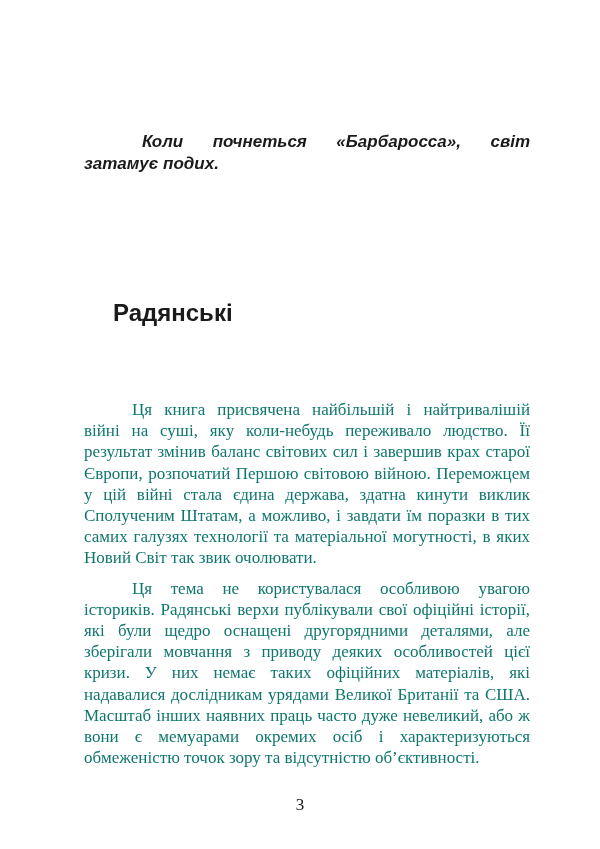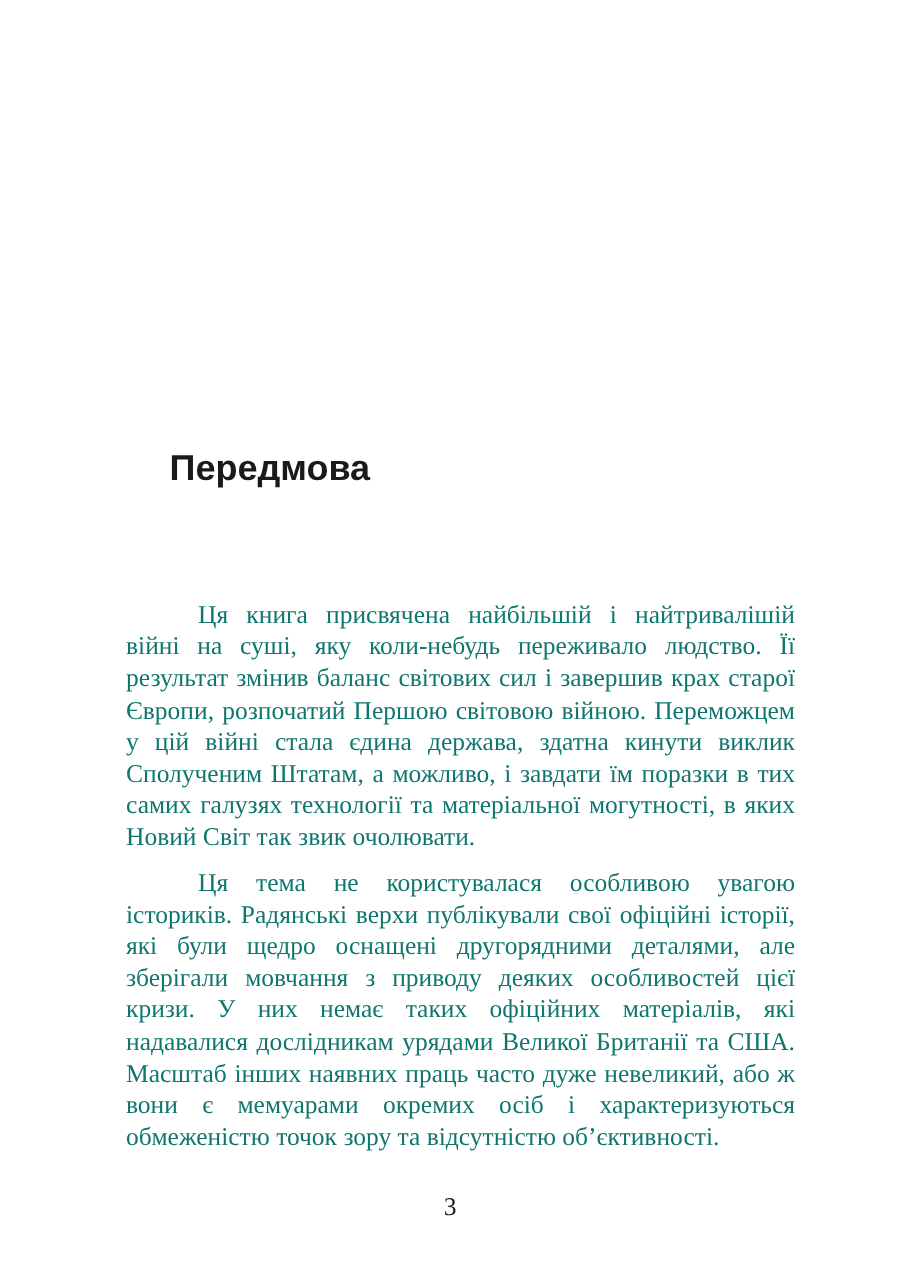--- a/index.html
+++ b/index.html
@@ -36,22 +36,23 @@
       position: absolute; left: 0; width: 600px; top: 795px;
       text-align: center;
       font-family: "Liberation Serif", serif; font-size: 17px;
       color: #1a1a1a;
     }
   </style>
 </head>
 <body>
 
 <div class="epigraph">
+  <p class="quote">Коли почнеться «Барбаросса», світ затамує подих.</p>
 </div>
 
-<h1 class="title">Передмова</h1>
+<h1 class="title">Радянські</h1>
 
 <div class="body-text">
   <p>Ця книга присвячена найбільшій і найтривалішій війні на суші, яку коли-небудь переживало людство. Її результат змінив баланс світових сил і завершив крах старої Європи, розпочатий Першою світовою війною. Переможцем у цій війні стала єдина держава, здатна кинути виклик Сполуче­ним Штатам, а можливо, і завдати їм поразки в тих самих галузях технології та матеріальної могутності, в яких Новий Світ так звик очолювати.</p>
   <p>Ця тема не користувалася особливою увагою істориків. Радянські верхи публікували свої офіційні історії, які були щедро оснащені другорядними деталями, але зберігали мов­чання з приводу деяких особливостей цієї кризи. У них не­має таких офіційних матеріалів, які надавалися дослідникам урядами Великої Британії та США. Масштаб інших наявних праць часто дуже невеликий, або ж вони є мемуарами ок­ремих осіб і характеризуються обмеженістю точок зору та відсутністю об’єктивності.</p>
 </div>
 
 <div class="page-number">3</div>
 
 </body></html>

